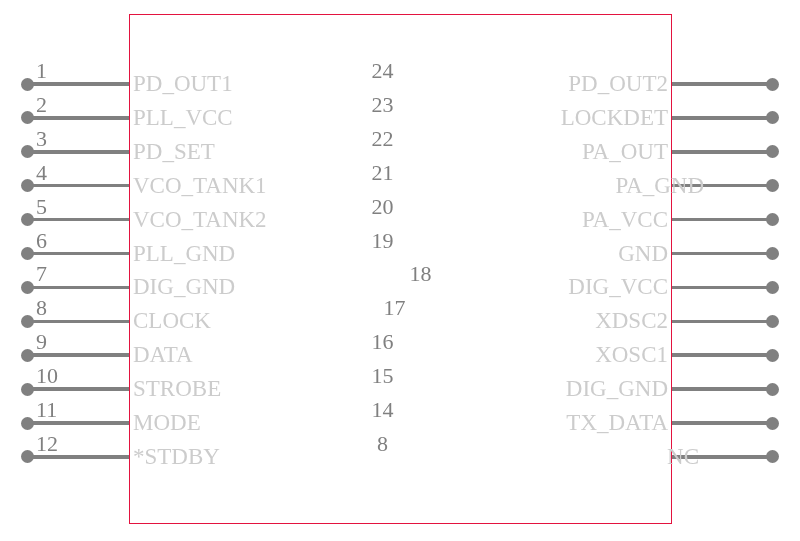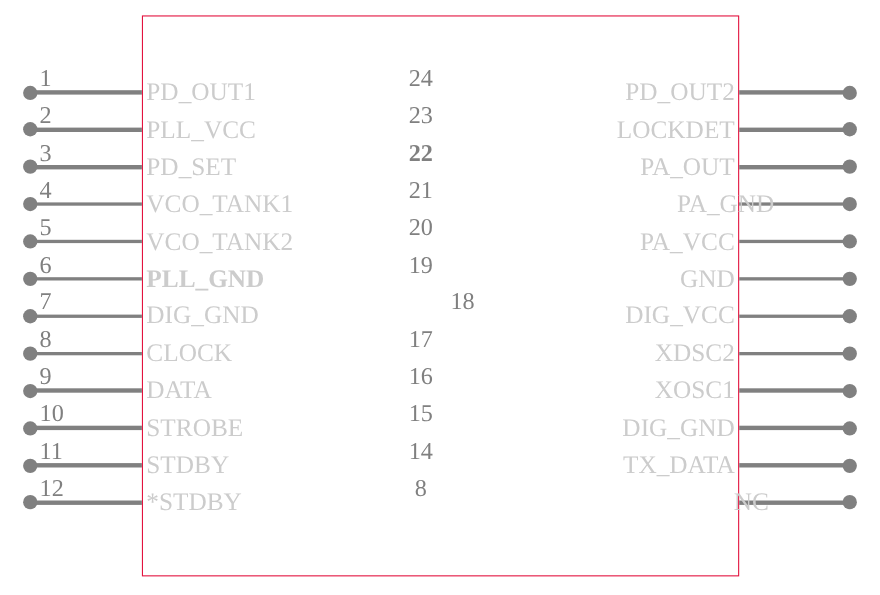--- a/index.html
+++ b/index.html
@@ -109,21 +109,21 @@
       <div style="position: absolute; left: 0px; top: 0px; width: 100%; height: 0px;">
         <div class="pin-dot" style="left: 20.5px; top: 213.1px;"></div>
         <div class="pin-line" style="left: 27px; top: 217.8px; width: 102px;"></div>
         <div class="pin-number left" style="left: 36px; top: 195.6px;">5</div>
         <div class="pin-label left" style="left: 133px; top: 207.6px;">VCO_TANK2</div>
       </div>
       <div style="position: absolute; left: 0px; top: 0px; width: 100%; height: 0px;">
         <div class="pin-dot" style="left: 20.5px; top: 247px;"></div>
         <div class="pin-line" style="left: 27px; top: 251.7px; width: 102px;"></div>
         <div class="pin-number left" style="left: 36px; top: 229.5px;">6</div>
-        <div class="pin-label left" style="left: 133px; top: 241.5px; font-weight: bold;">PLL_GND</div>
+        <div class="pin-label left" style="left: 133px; top: 241.5px;">PLL_GND</div>
       </div>
       <div style="position: absolute; left: 0px; top: 0px; width: 100%; height: 0px;">
         <div class="pin-dot" style="left: 20.5px; top: 280.9px;"></div>
         <div class="pin-line" style="left: 27px; top: 285.6px; width: 102px;"></div>
         <div class="pin-number left" style="left: 36px; top: 263.4px;">7</div>
         <div class="pin-label left" style="left: 133px; top: 275.4px;">DIG_GND</div>
       </div>
       <div style="position: absolute; left: 0px; top: 0px; width: 100%; height: 0px;">
         <div class="pin-dot" style="left: 20.5px; top: 314.8px;"></div>
         <div class="pin-line" style="left: 27px; top: 319.5px; width: 102px;"></div>
@@ -139,21 +139,21 @@
       <div style="position: absolute; left: 0px; top: 0px; width: 100%; height: 0px;">
         <div class="pin-dot" style="left: 20.5px; top: 382.6px;"></div>
         <div class="pin-line" style="left: 27px; top: 387.3px; width: 102px;"></div>
         <div class="pin-number left" style="left: 36px; top: 365.1px;">10</div>
         <div class="pin-label left" style="left: 133px; top: 377.1px;">STROBE</div>
       </div>
       <div style="position: absolute; left: 0px; top: 0px; width: 100%; height: 0px;">
         <div class="pin-dot" style="left: 20.5px; top: 416.5px;"></div>
         <div class="pin-line" style="left: 27px; top: 421.2px; width: 102px;"></div>
         <div class="pin-number left" style="left: 36px; top: 399px;">11</div>
-        <div class="pin-label left" style="left: 133px; top: 411px;">STDBY</div>
+        <div class="pin-label left" style="left: 133px; top: 411px;">MODE</div>
       </div>
       <div style="position: absolute; left: 0px; top: 0px; width: 100%; height: 0px;">
         <div class="pin-dot" style="left: 20.5px; top: 450.4px;"></div>
         <div class="pin-line" style="left: 27px; top: 455.1px; width: 102px;"></div>
         <div class="pin-number left" style="left: 36px; top: 432.9px;">12</div>
         <div class="pin-label left" style="left: 133px; top: 444.9px;">*STDBY</div>
       </div>
     </div>
 
   <div id="right-pins">
@@ -165,21 +165,21 @@
       </div>
       <div style="position: absolute; left: 0px; top: 0px; width: 100%; height: 0px;">
         <div class="pin-dot" style="left: 765.5px; top: 111.4px;"></div>
         <div class="pin-line" style="left: 672px; top: 116.1px; width: 100px;"></div>
         <div class="pin-number right" style="left: 0px; width: 765px; top: 93.9px;">23</div>
         <div class="pin-label right" style="left: 0px; width: 668px; top: 105.9px;">LOCKDET</div>
       </div>
       <div style="position: absolute; left: 0px; top: 0px; width: 100%; height: 0px;">
         <div class="pin-dot" style="left: 765.5px; top: 145.3px;"></div>
         <div class="pin-line" style="left: 672px; top: 150px; width: 100px;"></div>
-        <div class="pin-number right" style="left: 0px; width: 765px; top: 127.8px; font-weight: bold;">22</div>
+        <div class="pin-number right" style="left: 0px; width: 765px; top: 127.8px;">22</div>
         <div class="pin-label right" style="left: 0px; width: 668px; top: 139.8px;">PA_OUT</div>
       </div>
       <div style="position: absolute; left: 0px; top: 0px; width: 100%; height: 0px;">
         <div class="pin-dot" style="left: 765.5px; top: 179.2px;"></div>
         <div class="pin-line" style="left: 672px; top: 183.9px; width: 100px;"></div>
         <div class="pin-number right" style="left: 0px; width: 765px; top: 161.7px;">21</div>
         <div class="pin-label right" style="left: 0px; width: 668px; top: 173.7px; margin-left: 36px;">PA_GND</div>
       </div>
       <div style="position: absolute; left: 0px; top: 0px; width: 100%; height: 0px;">
         <div class="pin-dot" style="left: 765.5px; top: 213.1px;"></div>
@@ -195,21 +195,21 @@
       </div>
       <div style="position: absolute; left: 0px; top: 0px; width: 100%; height: 0px;">
         <div class="pin-dot" style="left: 765.5px; top: 280.9px;"></div>
         <div class="pin-line" style="left: 672px; top: 285.6px; width: 100px;"></div>
         <div class="pin-number right" style="left: 0px; width: 765px; top: 263.4px; padding-left: 38px;">18</div>
         <div class="pin-label right" style="left: 0px; width: 668px; top: 275.4px;">DIG_VCC</div>
       </div>
       <div style="position: absolute; left: 0px; top: 0px; width: 100%; height: 0px;">
         <div class="pin-dot" style="left: 765.5px; top: 314.8px;"></div>
         <div class="pin-line" style="left: 672px; top: 319.5px; width: 100px;"></div>
-        <div class="pin-number right" style="left: 0px; width: 765px; top: 297.3px;">17</div>
+        <div class="pin-number right" style="left: 12px; width: 765px; top: 297.3px;">17</div>
         <div class="pin-label right" style="left: 0px; width: 668px; top: 309.3px;">XDSC2</div>
       </div>
       <div style="position: absolute; left: 0px; top: 0px; width: 100%; height: 0px;">
         <div class="pin-dot" style="left: 765.5px; top: 348.7px;"></div>
         <div class="pin-line" style="left: 672px; top: 353.4px; width: 100px;"></div>
         <div class="pin-number right" style="left: 0px; width: 765px; top: 331.2px;">16</div>
         <div class="pin-label right" style="left: 0px; width: 668px; top: 343.2px;">XOSC1</div>
       </div>
       <div style="position: absolute; left: 0px; top: 0px; width: 100%; height: 0px;">
         <div class="pin-dot" style="left: 765.5px; top: 382.6px;"></div>

